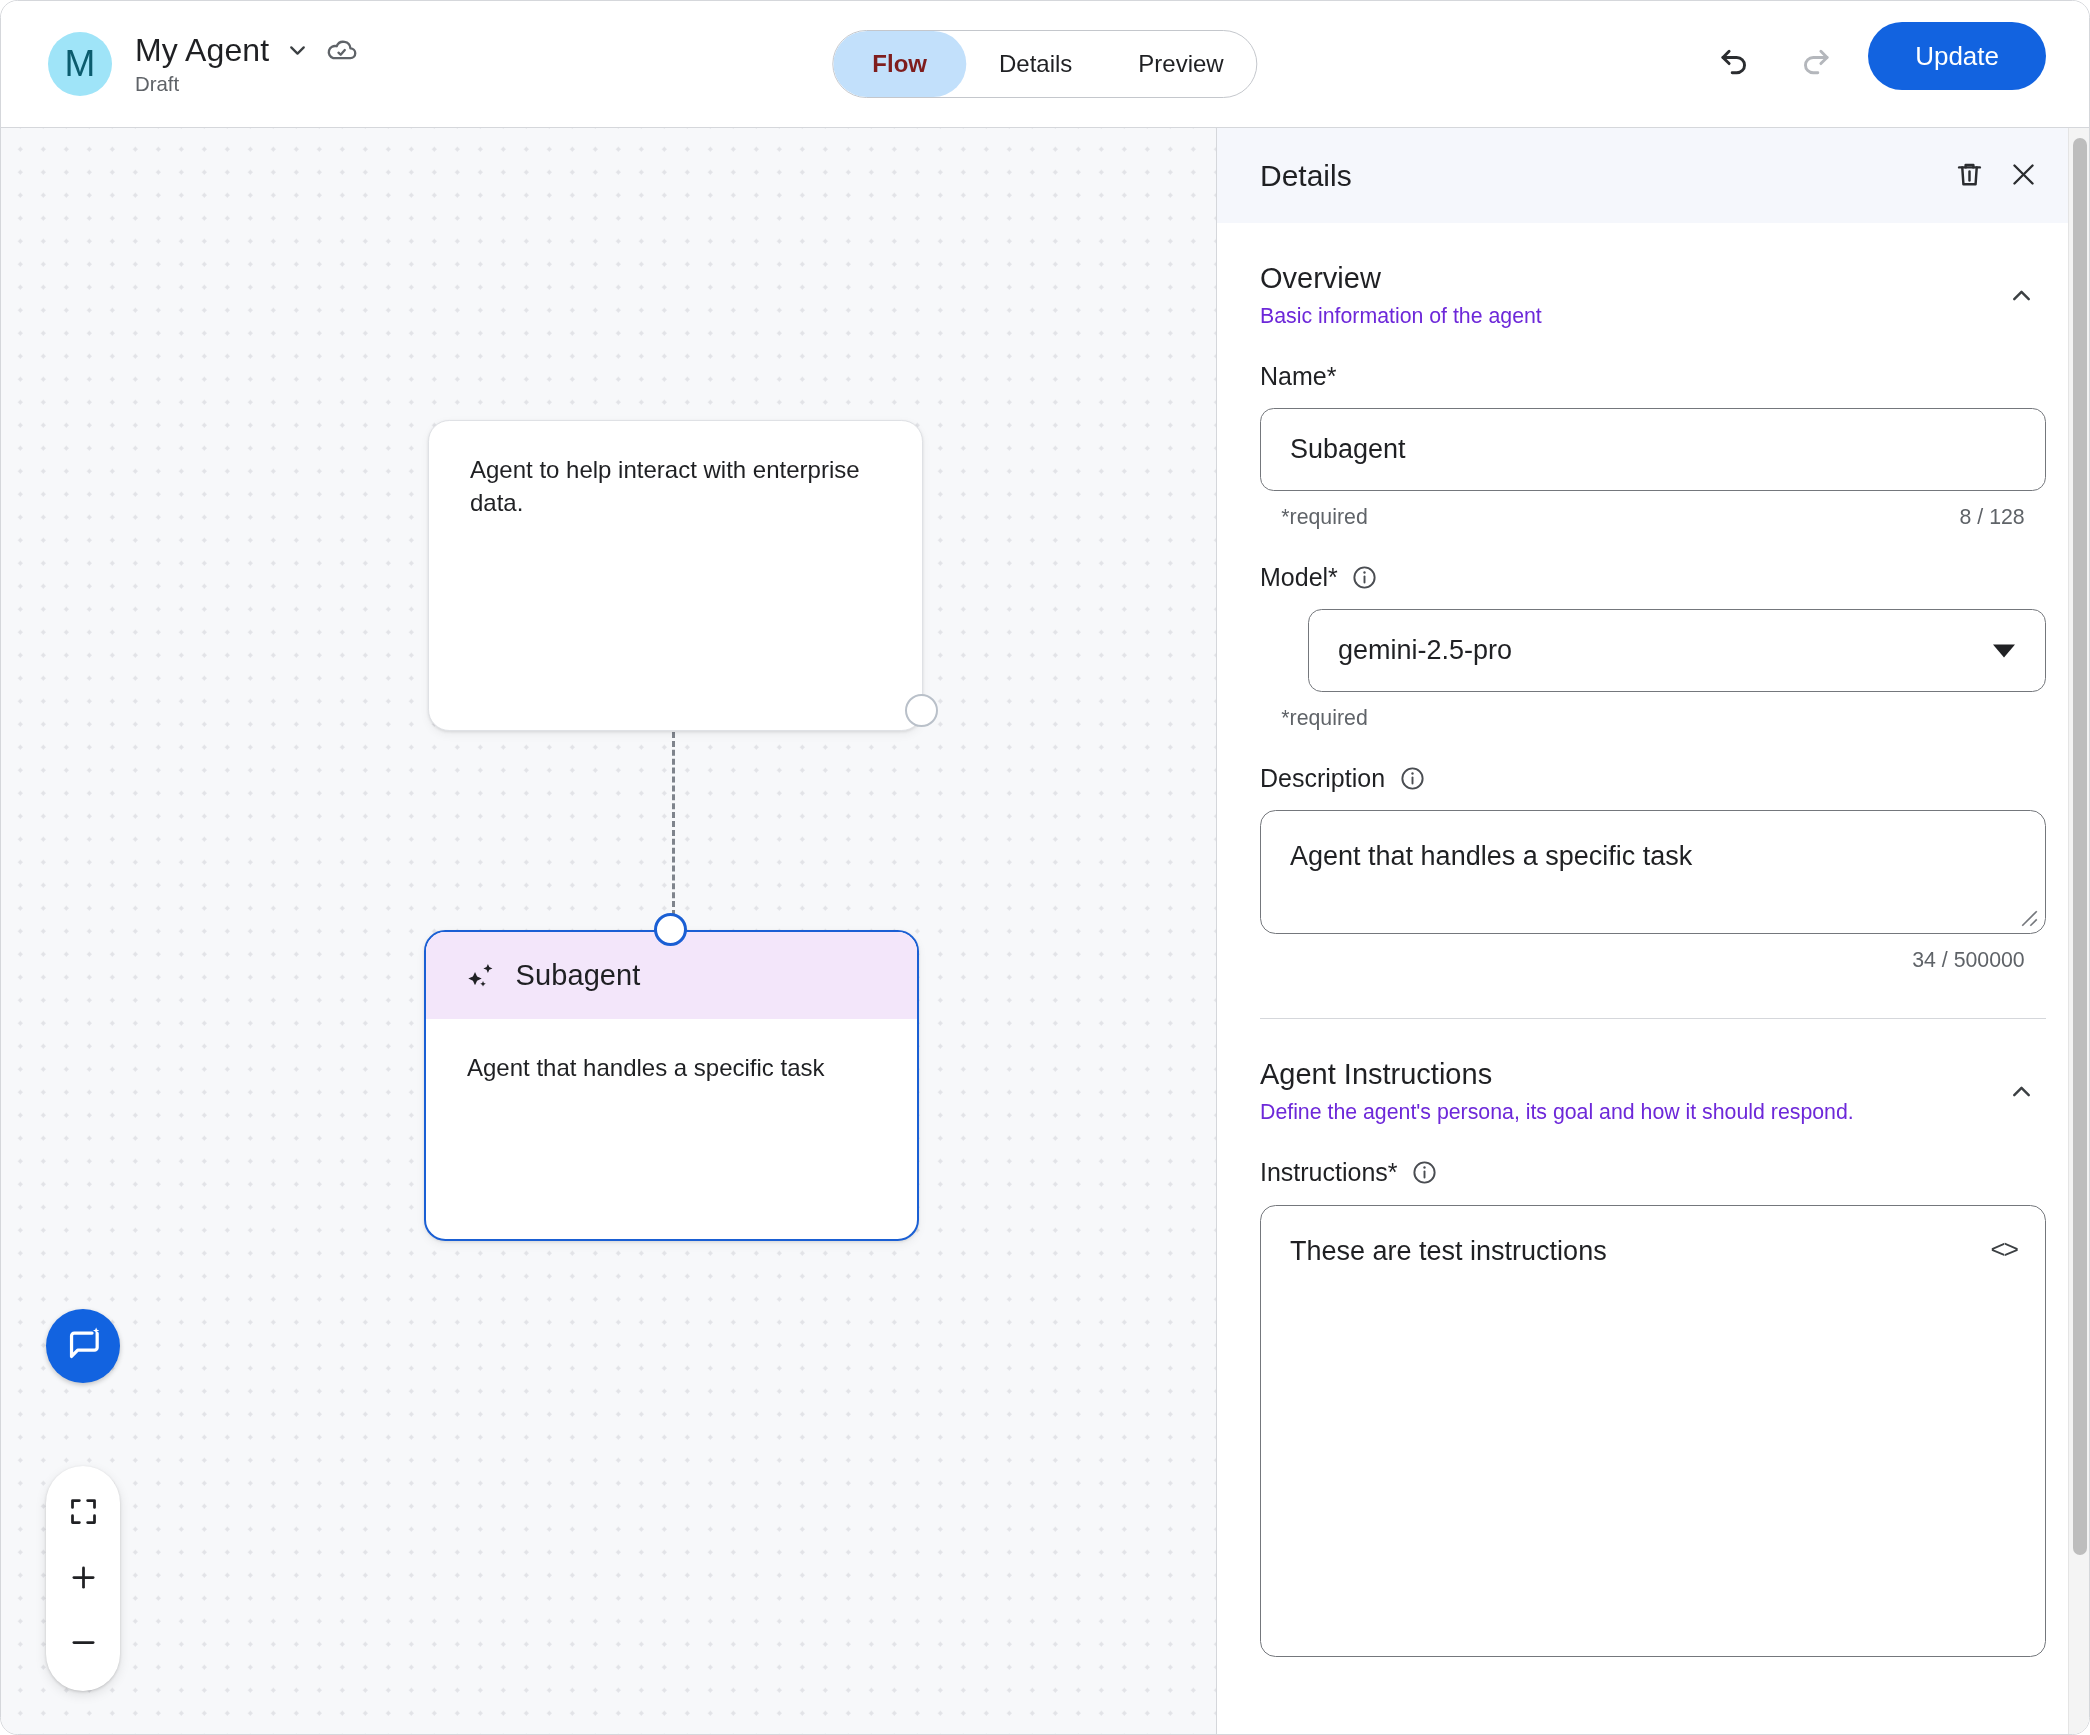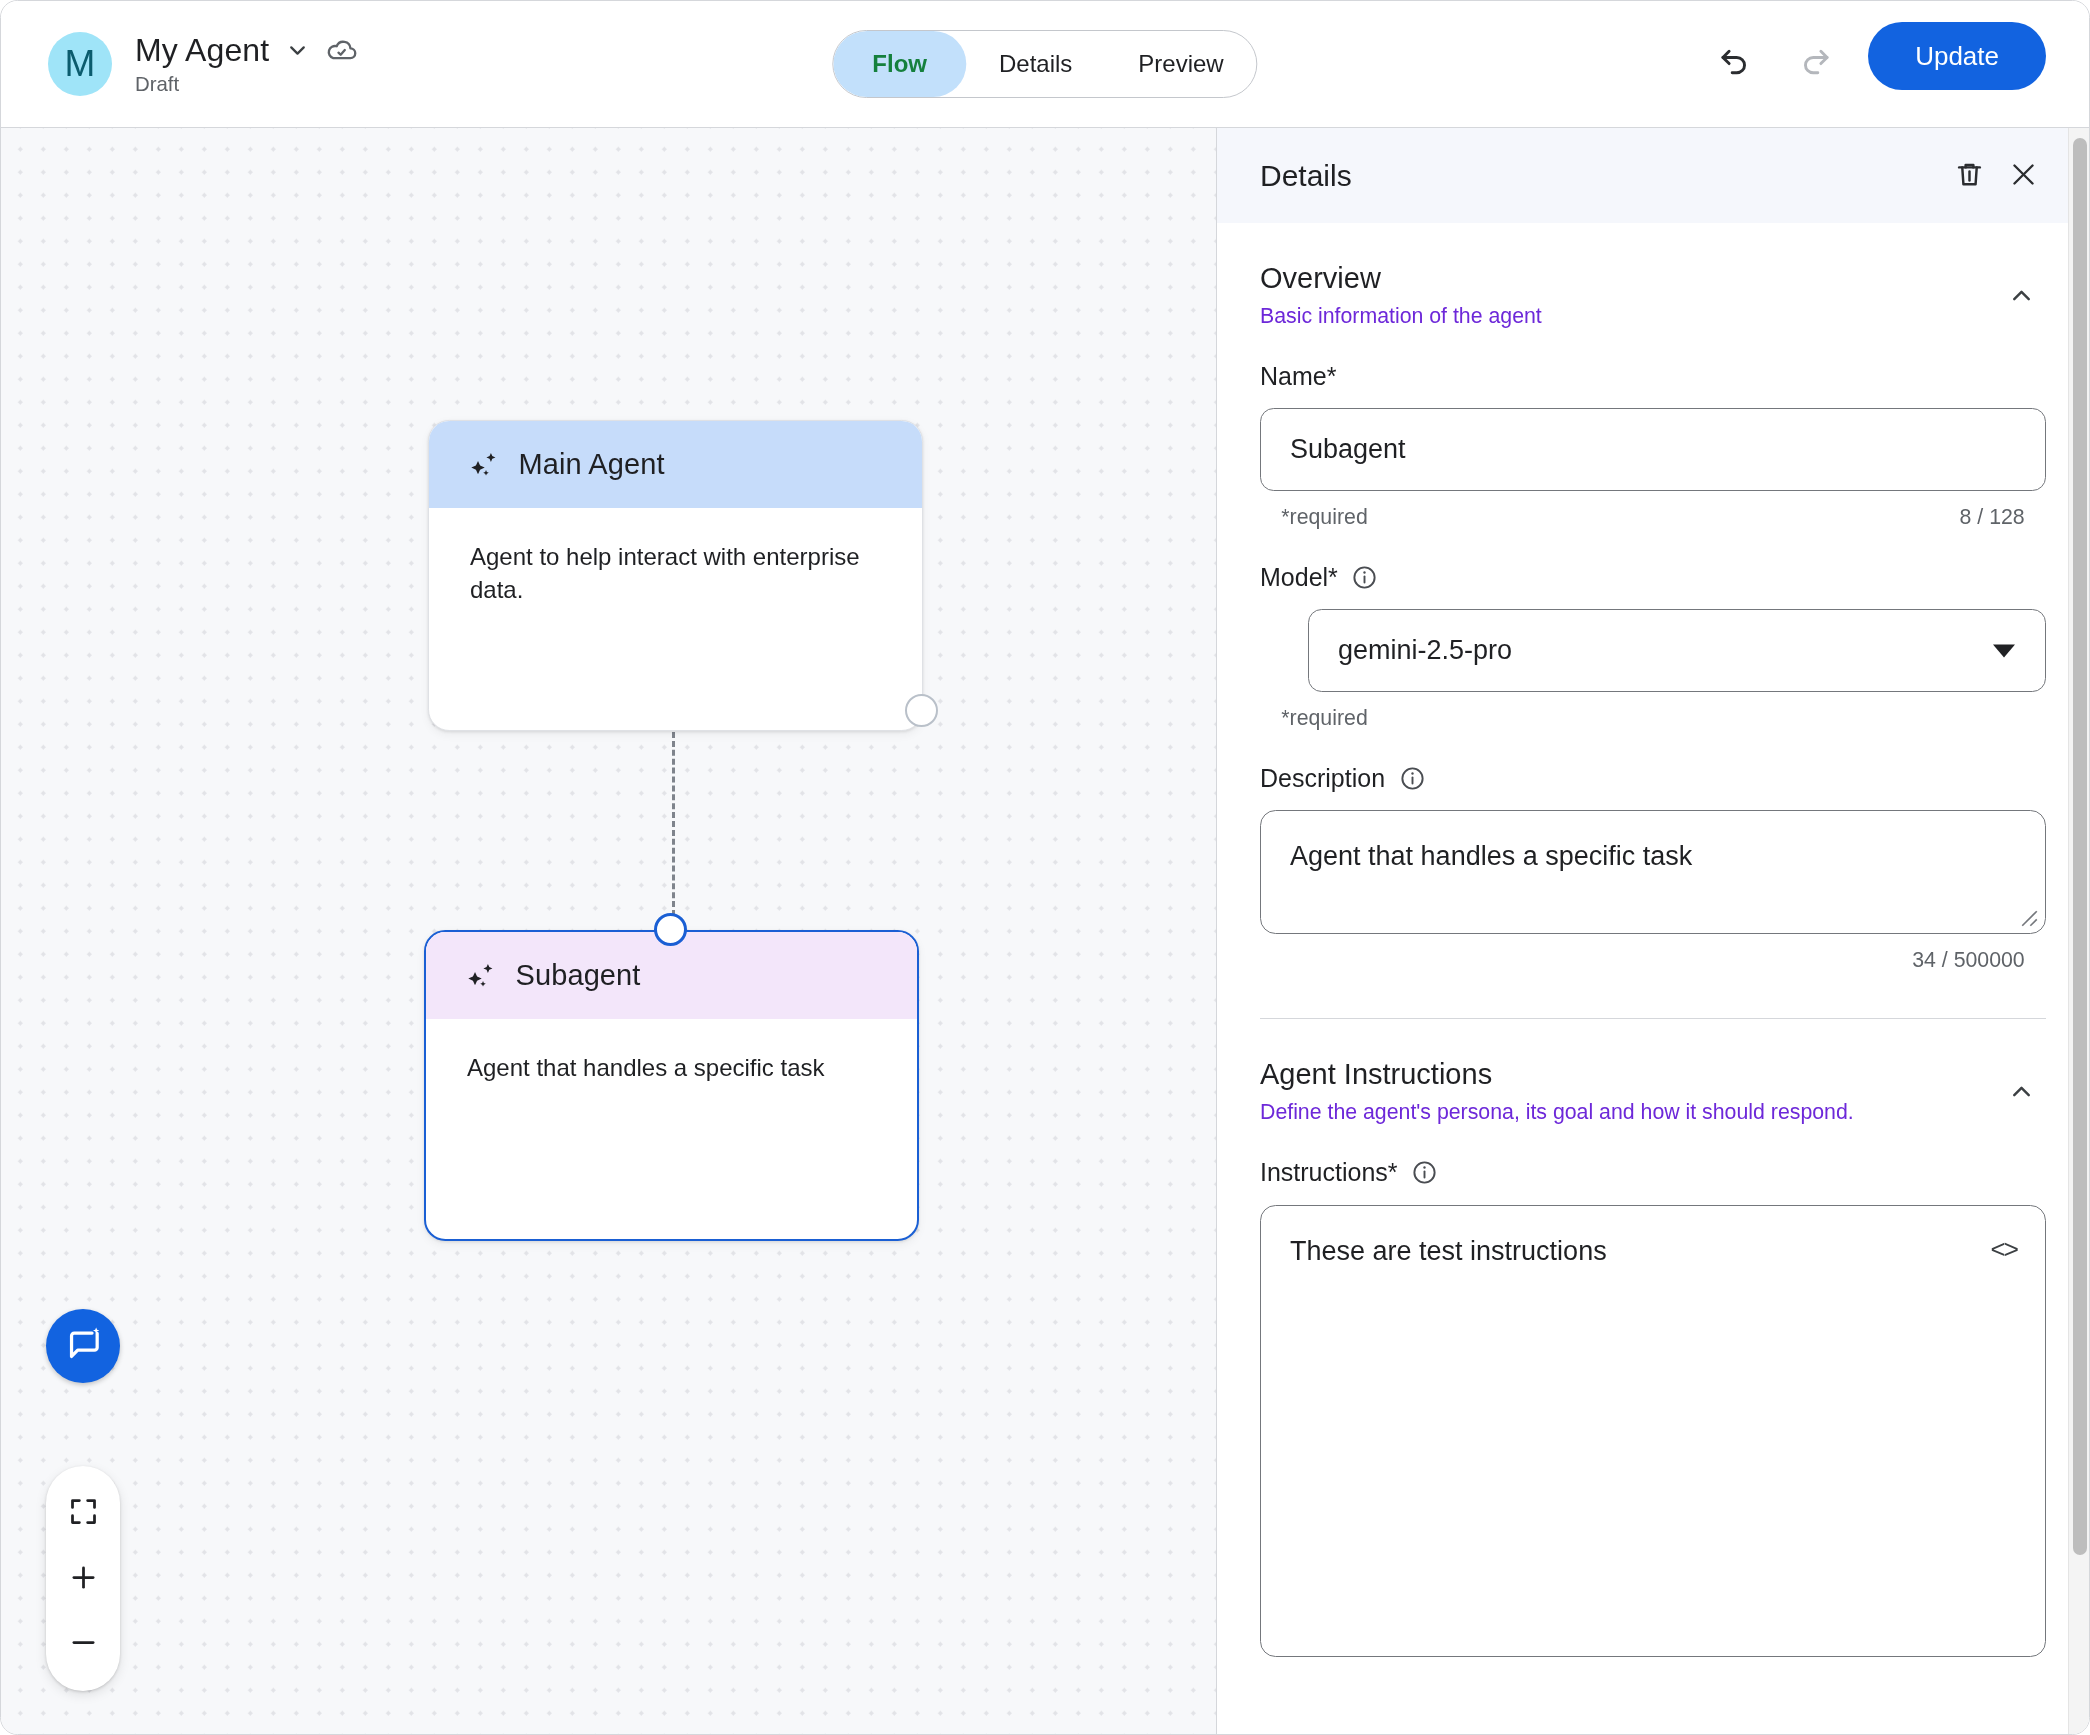--- a/index.html
+++ b/index.html
@@ -59,21 +59,21 @@
     padding: 0 33px;
     font-size: 24px;
     color: #1f2023;
     cursor: pointer;
     background: transparent;
     border: 0;
     font-family: inherit;
   }
   .tab.active {
     background: #c2e0fb;
-    color: #15803d;
+    color: #7f1d1d;
     font-weight: 700;
     border-radius: 969px;
     padding: 0 39px;
   }
 
   .header-actions {
     position: absolute; right: 43px; top: 21.3px;
     display: flex; align-items: flex-end; gap: 25px;
   }
   .icon-btn {
@@ -348,30 +348,20 @@
       </button>
       <button class="update-btn">Update</button>
     </div>
   </div>
 
   <div class="canvas">
 
     <div class="edge"></div>
 
     <div class="node main">
-      <div class="node-head">
-        <span class="spark">
-          <svg viewBox="0 0 24 24" fill="currentColor">
-            <path d="M6.2 9.2l1.6 3.6 3.6 1.6-3.6 1.6-1.6 3.6-1.6-3.6L1 14.4l3.6-1.6z"></path>
-            <path d="M16.2 3l1.05 2.4L19.7 6.5l-2.45 1.1L16.2 10l-1.05-2.4L12.7 6.5l2.45-1.1z"></path>
-            <path d="M12.4 16.3l.65 1.5 1.5.65-1.5.65-.65 1.5-.65-1.5-1.5-.65 1.5-.65z"></path>
-          </svg>
-        </span>
-        <span class="node-title">Main Agent</span>
-      </div>
       <div class="node-body">
         <div class="node-desc">Agent to help interact with enterprise data.</div>
       </div>
     </div>
 
     <div class="handle gray"></div>
 
     <div class="node sub">
       <div class="node-head">
         <span class="spark">

